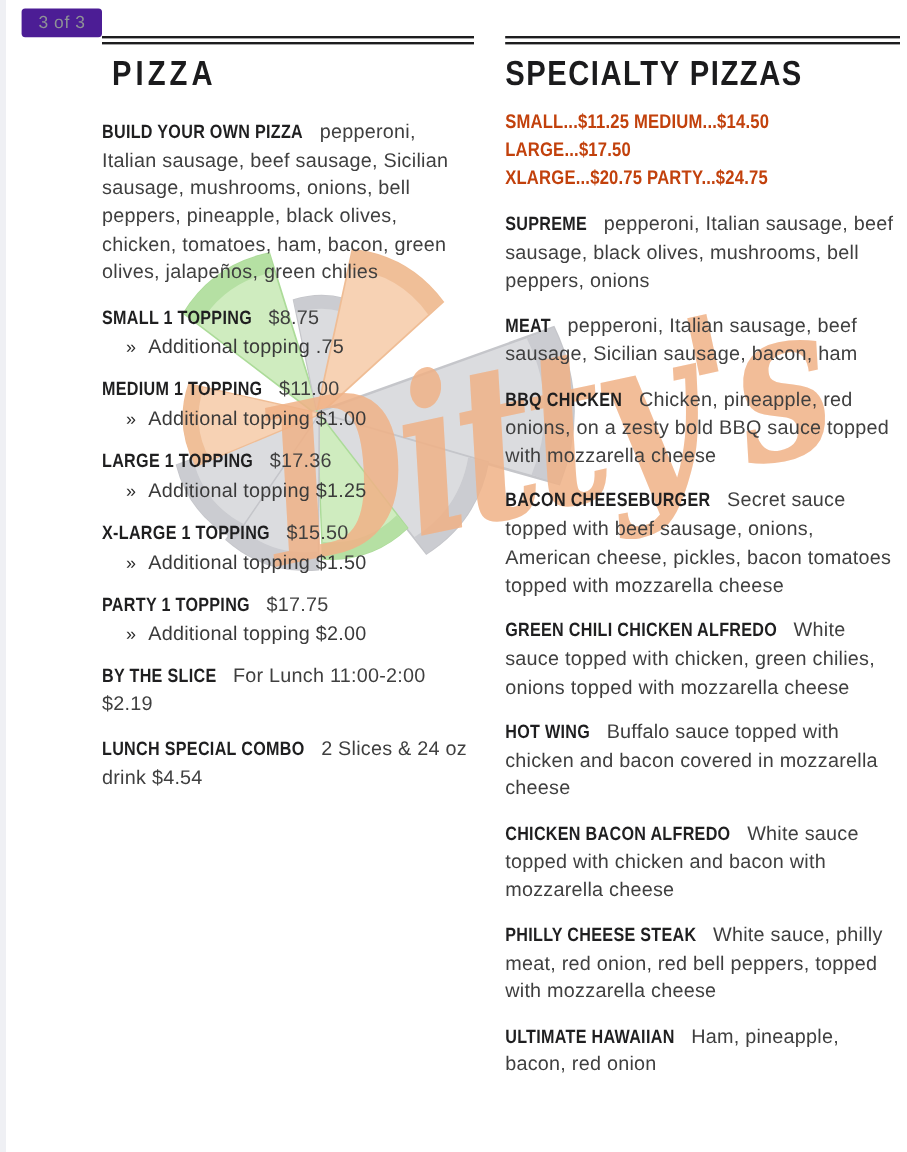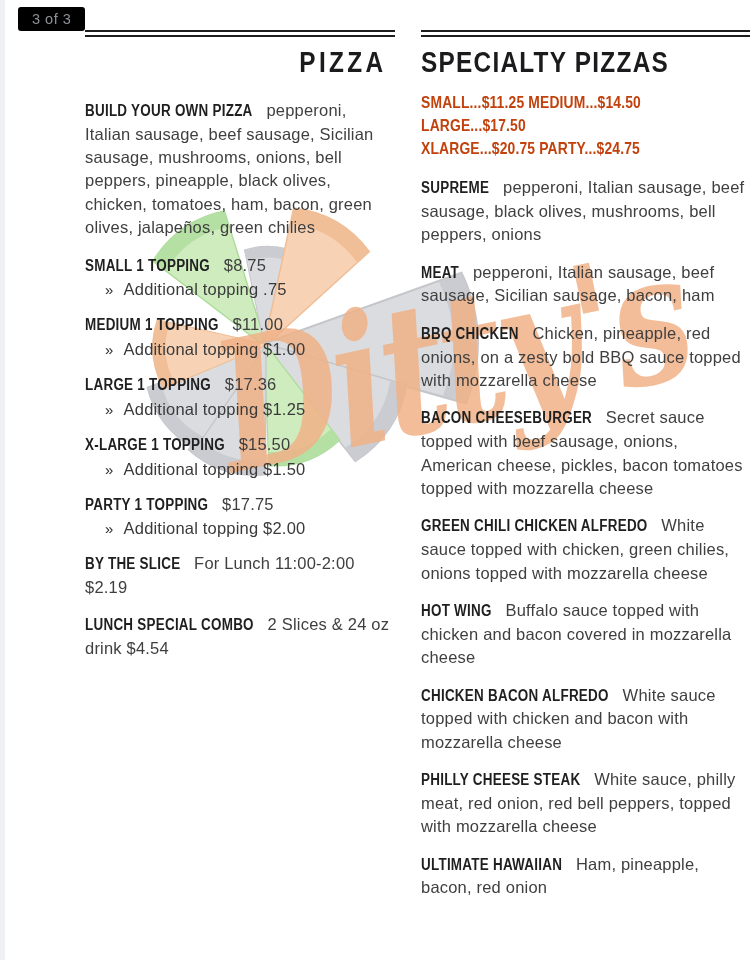--- a/index.html
+++ b/index.html
@@ -2,21 +2,21 @@
 <html><head>
 <meta charset="utf-8">
 <style>
   html,body{margin:0;padding:0;background:#ffffff;}
   .page{
     position:relative;width:756px;height:960px;overflow:hidden;background:#ffffff;
     font-family:"Liberation Sans",sans-serif;
   }
   .edge-strip{position:absolute;left:0;top:0;width:5px;height:100%;background:#eff0f4;}
   .page-indicator{
-    position:absolute;left:18px;top:7px;padding:4px 14px;background:#000000;border-radius:3px;
+    position:absolute;left:18px;top:7px;padding:4px 14px;background:#4c1d95;border-radius:3px;
     font-size:14.5px;color:#8e9296;letter-spacing:0.5px;
   }
   
   .watermark{position:absolute;inset:0;z-index:0;pointer-events:none;}
   .wm-svg{position:absolute;left:0;top:0;}
   .slice-peach{fill:#f7d0b0;stroke:#efba90;stroke-width:1.5;}
   .crust-peach{fill:#f0bc93;stroke:none;}
   .slice-green{fill:#cdecbc;stroke:#a8da94;stroke-width:1.5;}
   .crust-green{fill:#b2df9f;stroke:none;}
   .slice-gray{fill:#dadbde;stroke:#c2c3c8;stroke-width:1.5;}
@@ -27,21 +27,21 @@
     font-size:180px;line-height:1.4;color:#f0b287;opacity:0.85;
     transform:rotate(-12deg) scaleX(0.78);transform-origin:50% 45%;
     letter-spacing:-6px;white-space:nowrap;
   }
   
   .col{position:absolute;top:30px;z-index:1;}
   .col-left{left:85px;width:310px;}
   .col-right{left:421px;width:329px;}
   .rule{height:3px;border-top:2px solid #1d1d1f;border-bottom:2px solid #1d1d1f;}
   .title{margin:10px 0 20px;font-size:29px;font-weight:bold;color:#1b1b1d;letter-spacing:4px;line-height:1.1;}
-  .col-left .title{text-align:right;}
+  .col-left .title{text-align:left;}
   .col-right .title{letter-spacing:1.5px;margin-bottom:12px;}
   .sizes{font-weight:bold;font-size:16.5px;color:#c2410c;line-height:1.4;margin-bottom:16px;letter-spacing:0.2px;}
   .menu-item{margin-bottom:14px;}
   .item-line{margin:0;font-size:16.5px;color:#3f3f3f;line-height:1.42;letter-spacing:0.2px;}
   .item-name{font-weight:bold;color:#1f1f20;font-size:16px;letter-spacing:0.3px;white-space:nowrap;}
   .item-price{white-space:nowrap;text-align:center;}
   .item-sub{margin:3px 0 0;padding-left:20px;font-size:16.5px;color:#3a3a3a;letter-spacing:0.2px;}
   .sub-bullet{margin-right:10px;font-size:15px;color:#2b2b2b;}
   .cond,.cond-c{display:inline-block;transform:scaleX(0.84);}
   .cond{transform-origin:0 62%;}

